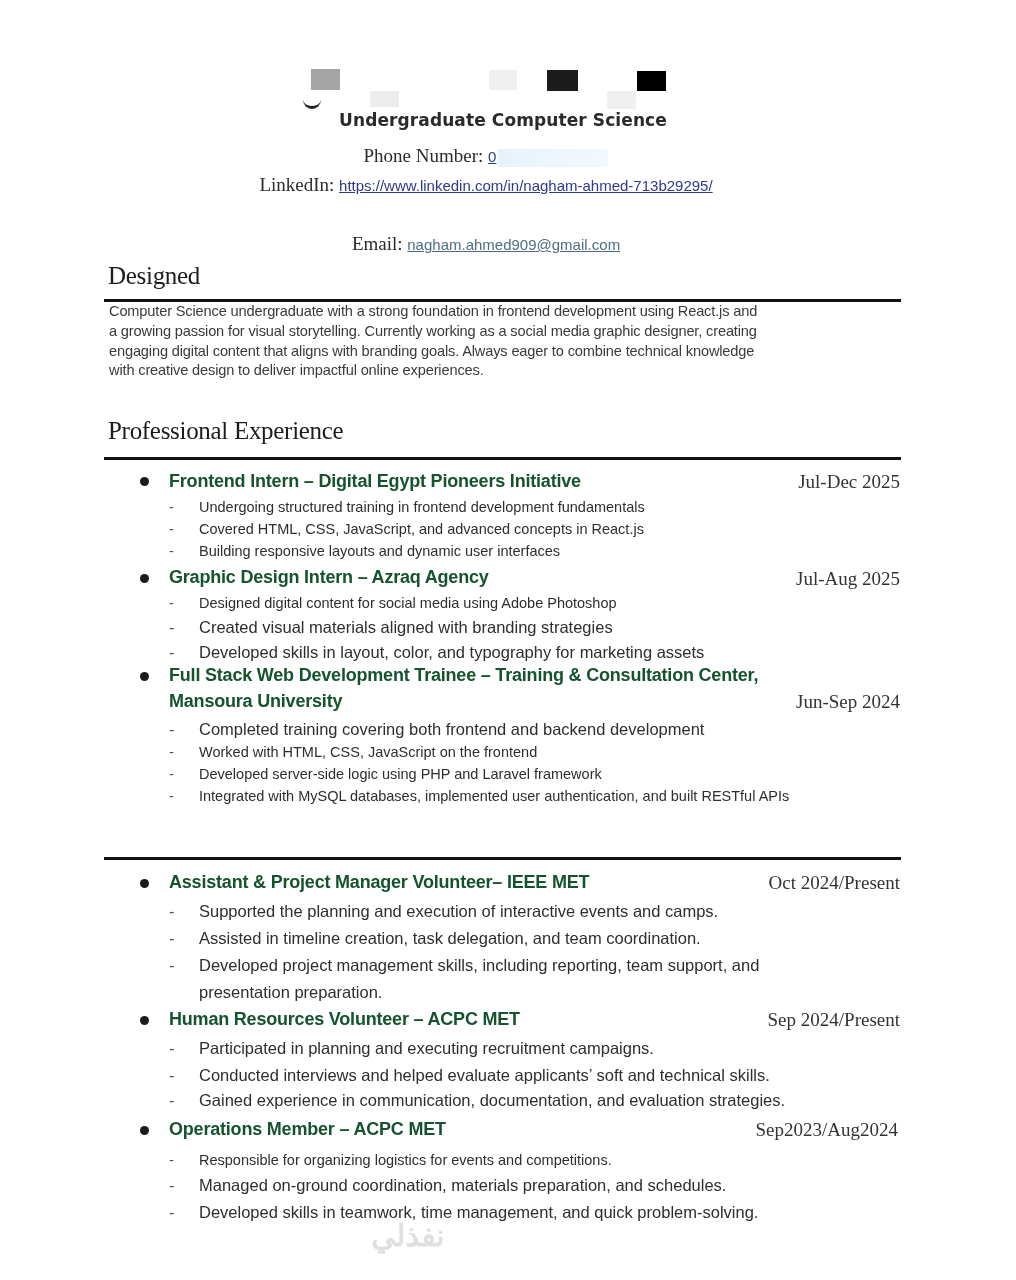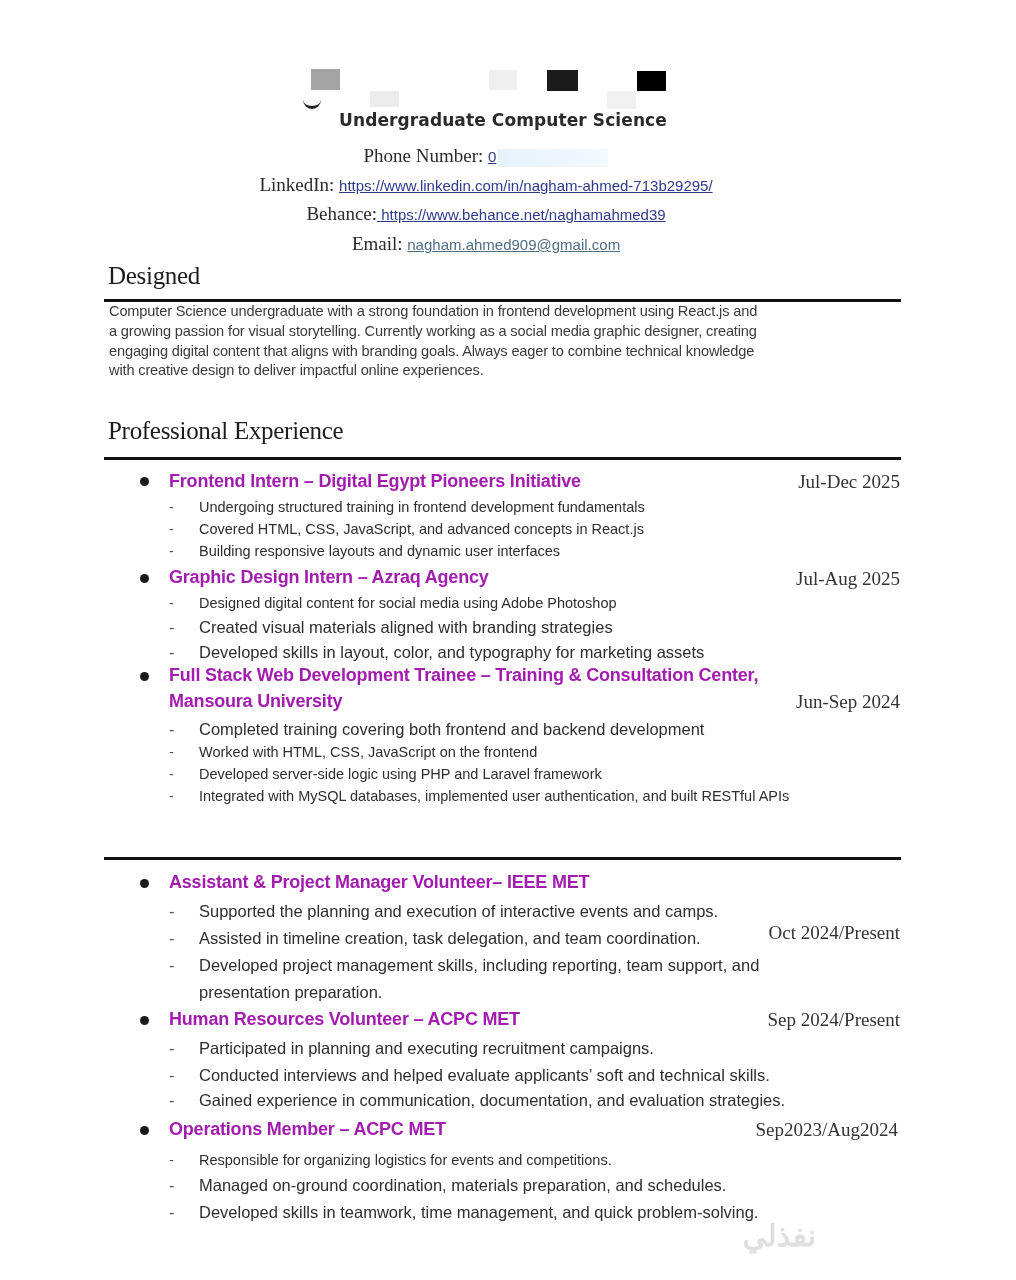--- a/index.html
+++ b/index.html
@@ -19,31 +19,31 @@
     .contact-line .lnk { font-family: "Liberation Sans", sans-serif; font-size: 15px; color: #2e3a8c; text-decoration: underline; }
     .contact-line .lnk.email { color: #4d6e84; }
     .phone-blur { display: inline-block; width: 110px; height: 18px; background: linear-gradient(90deg, #e6f2fb, #f3f9fd); vertical-align: middle; margin-left: 2px; }
 
     .section-title { position: absolute; left: 108px; font-family: "Liberation Serif", serif; font-size: 25px; color: #1c1c1c; letter-spacing: -0.3px; }
     .rule { position: absolute; left: 104px; width: 797px; height: 3px; background: #111; }
 
     .summary { position: absolute; left: 109px; top: 302px; width: 790px;
       font-family: "Liberation Sans", sans-serif; font-size: 14.6px; line-height: 19.8px; color: #3a3a3a; letter-spacing: -0.15px; }
 
-    .entry-title { position: absolute; left: 169px; font-family: "Liberation Sans", sans-serif; font-weight: bold; font-size: 18px; color: #a21caf; letter-spacing: -0.2px; }
+    .entry-title { position: absolute; left: 169px; font-family: "Liberation Sans", sans-serif; font-weight: bold; font-size: 18px; color: #14532d; letter-spacing: -0.2px; }
     .bullet { position: absolute; left: 140px; width: 9px; height: 9px; background: #1b1b1b; border-radius: 50%; }
     .date { position: absolute; right: 116px; font-family: "Liberation Serif", serif; font-size: 19px; color: #333; text-align: right; white-space: nowrap; }
 
     .item { position: absolute; left: 169px; font-family: "Liberation Sans", sans-serif; color: #2e2e2e; white-space: nowrap; }
     .item .dash { position: absolute; left: 0; color: #555; }
     .item .txt { position: absolute; left: 30px; white-space: nowrap; }
     .sm { font-size: 14.5px; }
     .md { font-size: 16.5px; }
 
-    .wm { position: absolute; left: 0; width: 816px; text-align: right; color: #d8d8d8; font-family: Liberation Sans, sans-serif; }
+    .wm { position: absolute; left: 0; width: 816px; text-align: center; color: #d8d8d8; font-family: Liberation Sans, sans-serif; }
     .wm-ar { top: 1218px; font-size: 30px; font-weight: bold; opacity: 0.8; }
     .wm-url { top: 1259px; font-size: 15px; color: #cfcfcf; letter-spacing: 0.5px; }
   </style>
 </head>
 <body>
 
 <div class="page">
 
   <div>
     <div class="redact" style="left:311px;top:69px;width:29px;height:21px;background:#a4a4a4;"></div>
@@ -58,23 +58,20 @@
   <div class="subtitle">Undergraduate Computer Science</div>
 
   <div class="contact-line" style="top:145px;">
     <span class="lbl">Phone Number:</span>
     <span class="lnk">0</span><span class="phone-blur"></span>
   </div>
   <div class="contact-line" style="top:174px;">
     <span class="lbl">LinkedIn:</span>
     <span class="lnk">https://www.linkedin.com/in/nagham-ahmed-713b29295/</span>
   </div>
-  <div class="contact-line" style="top:203px;">
-    <span class="lbl">Behance:</span><span class="lnk"> https://www.behance.net/naghamahmed39</span>
-  </div>
   <div class="contact-line" style="top:233px;">
     <span class="lbl">Email:</span>
     <span class="lnk email">nagham.ahmed909@gmail.com</span>
   </div>
 
   <div class="section-title" style="top:262px;">Designed</div>
   <div class="rule" style="top:299px;"></div>
   <div class="summary">
     <div>Computer Science undergraduate with a strong foundation in frontend development using React.js and</div>
     <div>a growing passion for visual storytelling. Currently working as a social media graphic designer, creating</div>
@@ -142,21 +139,21 @@
         <span class="dash">-</span>
         <span class="txt">Integrated with MySQL databases, implemented user authentication, and built RESTful APIs</span>
       </div>
   </div>
 
   <div class="rule" style="top:857px;"></div>
 
   <div>
     <div class="bullet" style="top:879px;"></div>
     <div class="entry-title" style="top:872px;">Assistant &amp; Project Manager Volunteer– IEEE MET</div>
-    <div class="date" style="top:922px;text-align:right;">Oct 2024/Present</div>
+    <div class="date" style="top:872px;text-align:right;">Oct 2024/Present</div>
     <div class="item md" style="top:902px;">
         <span class="dash">-</span>
         <span class="txt">Supported the planning and execution of interactive events and camps.</span>
       </div>
     <div class="item md" style="top:929px;">
         <span class="dash">-</span>
         <span class="txt">Assisted in timeline creation, task delegation, and team coordination.</span>
       </div>
     <div class="item md" style="top:956px;">
         <span class="dash">-</span>

